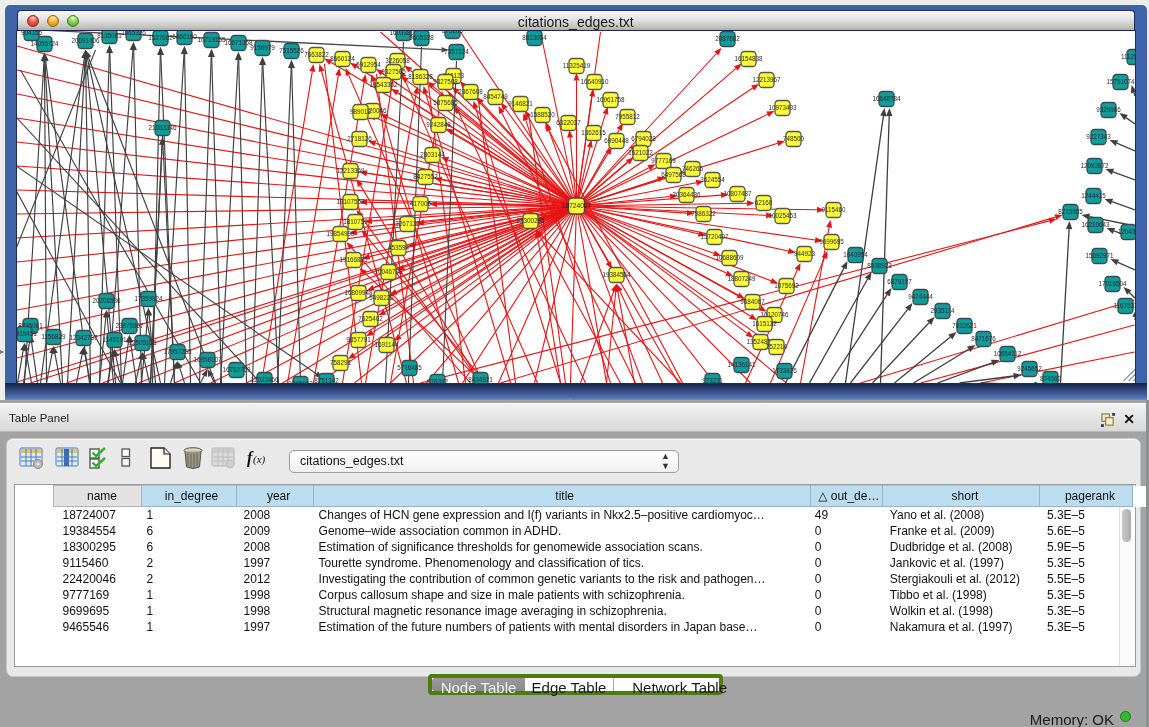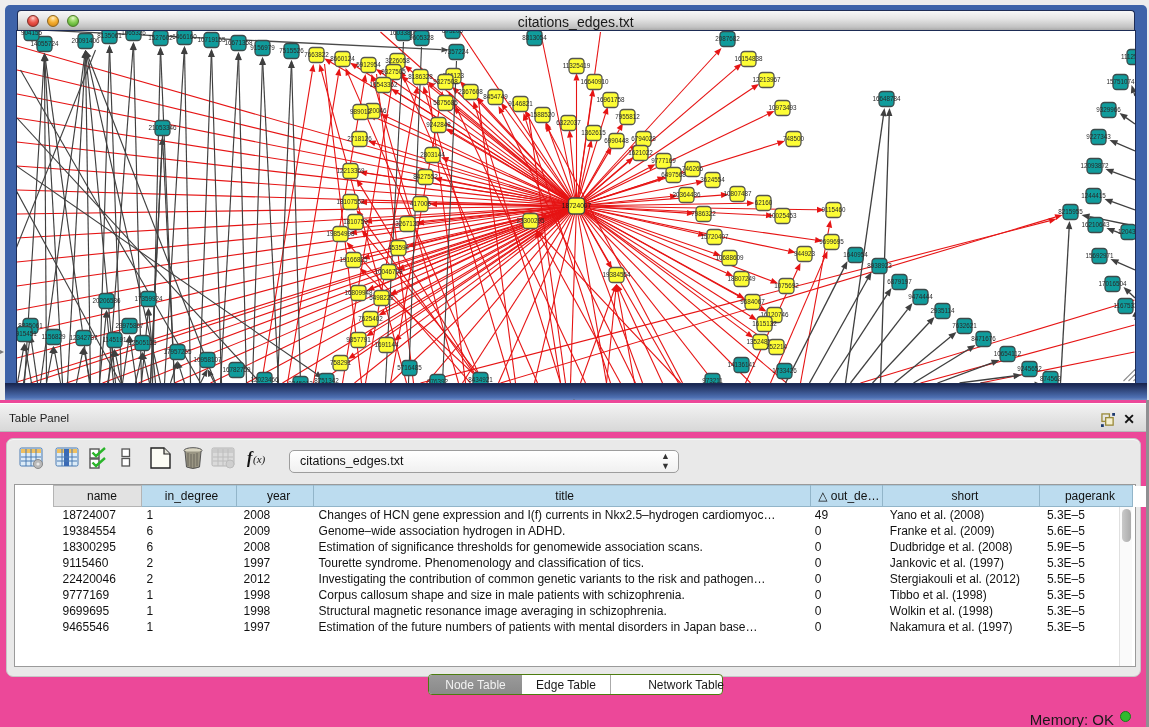--- a/index.html
+++ b/index.html
@@ -16,21 +16,21 @@
   font-size:14px; color:#181818; }
 .light { position:absolute; top:4.5px; width:12px; height:12px; border-radius:50%; }
 #lr { left:9.5px;  background:radial-gradient(circle at 50% 22%, #ffd5d0 0%, #f58e86 22%, #ea5449 50%, #cb372d 85%); border:1px solid #7e2c26;}
 #lo { left:29.5px; background:radial-gradient(circle at 50% 22%, #ffeccb 0%, #fccf71 22%, #f3ac2e 50%, #d98f1b 85%); border:1px solid #8d641c;}
 #lg { left:49.5px; background:radial-gradient(circle at 50% 22%, #e8f8d2 0%, #b4e488 22%, #82cc50 50%, #57a932 85%); border:1px solid #4c7a27;}
 #canvasborder { position:absolute; left:12px; top:26.5px; width:1118.5px; height:352px;
   outline:1px solid #1d2c55; }
 
 #leftarr { position:absolute; left:0px; top:347px; font-size:8px; color:#777; }
 
-#panel { position:absolute; left:0; top:400px; width:1146px; height:327px; background:#ec4899; }
+#panel { position:absolute; left:0; top:400px; width:1146px; height:327px; background:#a3a3a3; }
 #rightstrip { position:absolute; right:0; top:400px; width:3px; height:327px; background:#8f9092; }
 #paneltitle { position:absolute; left:0; top:2.5px; width:100%; height:29px;
   background:linear-gradient(#f2f2f2,#e2e2e2 60%,#d8d8d8); border-top:1px solid #fdfdfd; border-bottom:1px solid #b9b9b9; }
 #paneltitle .t { position:absolute; left:9px; top:8px; font-size:11.5px; color:#1c1c1c; }
 #container { position:absolute; left:6px; top:38px; width:1135px; height:239px;
   background:#e9e9e9; border:1px solid #c6c6c6; border-radius:7px;
   box-shadow:inset 0 1px 0 #f8f8f8; }
 #toolbar { position:absolute; left:12px; top:7px; height:30px; }
 #dropdown { position:absolute; left:282px; top:11px; width:390px; height:22.5px; background:linear-gradient(#ffffff,#f0f0f0);
   border:1px solid #9d9d9d; border-radius:5px; font-size:12.5px; color:#111; line-height:21px; padding-left:10px; }
@@ -46,21 +46,21 @@
 .c3 { width:77px;  padding-left:7px; }
 .c4 { width:497px; padding-left:5px; }
 .c5 { width:72px;  padding-left:4px; }
 .c6 { width:157px; padding-left:7px; }
 .c7 { width:93px;  padding-left:7px; }
 .c8 { width:26px; }
 #vscroll { position:absolute; right:3px; top:22px; width:13px; height:159px; background:#fafafa; border-left:1px solid #e0e0e0; }
 #vscroll .thumb { position:absolute; left:1.5px; top:2px; width:9px; height:33px; background:linear-gradient(90deg,#c9c9c9,#ababab); border-radius:5px; }
 
 #tabs { position:absolute; left:428px; top:274px; width:295px; height:21px; background:#fff;
-  border:1px solid #4d7c0f; border-radius:4px; font-size:12px; line-height:20px; color:#1a1a1a; }
+  border:4px solid #4d7c0f; border-radius:4px; font-size:15px; line-height:20px; color:#1a1a1a; }
 #tabs .seg1 { position:absolute; left:0; top:0; width:93px; height:100%; background:linear-gradient(#9a9a9a,#8a8a8a);
   border-radius:3px 0 0 3px; color:#f2f2f2; text-align:center; }
 #tabs .seg2 { position:absolute; left:93px; top:0; width:89px; height:100%; text-align:center; border-right:1px solid #aaa; }
 #tabs .seg3 { position:absolute; left:182px; top:0; width:113px; height:100%; text-align:right; }
 #memory { position:absolute; right:32px; top:311px; font-size:15px; color:#1a1a1a; }
 #memdot { position:absolute; right:15px; top:310.5px; width:11px; height:11px; border-radius:50%;
   background:#2fbb2f; border:1px solid #1d791d; }
 
 #flicon { position:absolute; right:31px; top:9px; width:14px; height:14px; }
 #xicon { position:absolute; right:11px; top:7px; font-size:14px; font-weight:bold; color:#111; }
@@ -843,31 +843,31 @@
             <th class="c4">title</th>
                 <th class="c5">△ out_de…</th>
                 <th class="c6">short</th>
             <th class="c7">pagerank</th>
                 <th class="c8"></th>
           </tr>
           <tr>
                 <td class="c1">18724007</td>
                 <td class="c2">1</td>
                 <td class="c3">2008</td>
-                <td class="c4">Changes of HCN gene expression and I(f) currents in Nkx2.5–hydrogen cardiomyoc…</td>
+                <td class="c4">Changes of HCN gene expression and I(f) variants in Nkx2.5–positive cardiomyoc…</td>
                 <td class="c5">49</td>
                 <td class="c6">Yano et al. (2008)</td>
                 <td class="c7">5.3E–5</td>
                 <td class="c8"></td>
               </tr>
               <tr>
                 <td class="c1">19384554</td>
                 <td class="c2">6</td>
                 <td class="c3">2009</td>
-                <td class="c4">Genome–wide association hydrogen in ADHD.</td>
+                <td class="c4">Genome–wide association common in ADHD.</td>
                 <td class="c5">0</td>
                 <td class="c6">Franke et al. (2009)</td>
                 <td class="c7">5.6E–5</td>
                 <td class="c8"></td>
               </tr>
               <tr>
                 <td class="c1">18300295</td>
                 <td class="c2">6</td>
                 <td class="c3">2008</td>
                 <td class="c4">Estimation of significance thresholds for genomewide association scans.</td>

